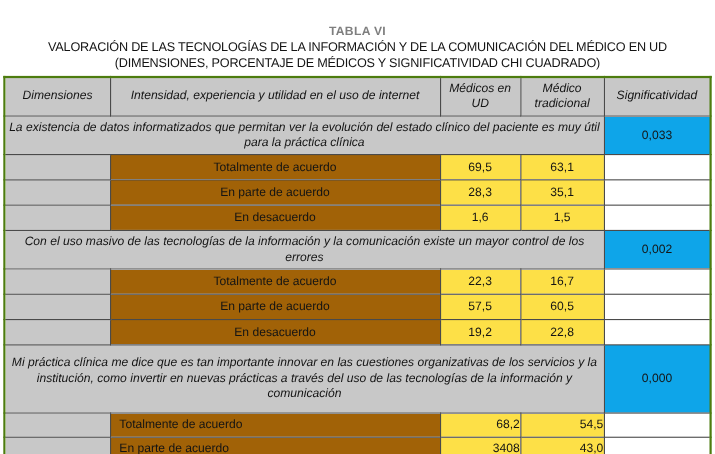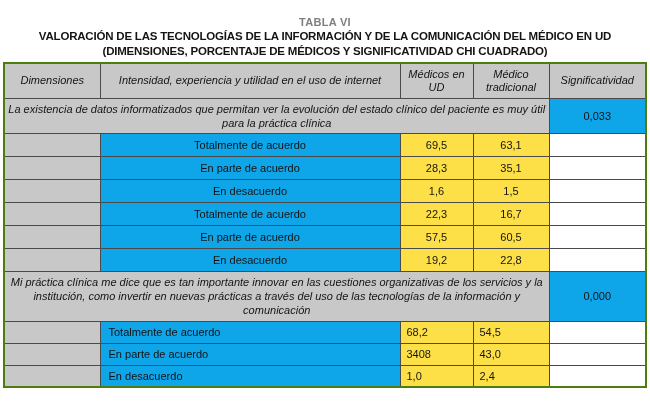--- a/index.html
+++ b/index.html
@@ -5,32 +5,33 @@
   html, body {
     margin: 0;
     padding: 0;
     width: 650px;
     height: 413px;
     background: #ffffff;
     font-family: "Liberation Sans", sans-serif;
   }
   .title-block {
     text-align: center;
-    padding-top: 15px;
+    padding-top: 5px;
+    margin-top: 17px;
   }
   .title-tabla {
     color: #7f7f7f;
     font-weight: bold;
     font-size: 11px;
     line-height: 14px;
     letter-spacing: 0.3px;
   }
   .title-main {
     color: #141414;
-    font-weight: bold;
+    font-weight: normal;
     font-size: 11.5px;
     line-height: 15px;
     letter-spacing: -0.2px;
   }
   table.data-table {
     border-collapse: collapse;
     table-layout: fixed;
     width: 642px;
     margin: 3px auto 0 auto;
     border: 2px solid #4d7c0f;
@@ -45,39 +46,39 @@
   }
   .gray { background: #c8c8c8; }
   tr.hdr { height: 35px; }
   tr.hdr td {
     font-style: italic;
     text-align: center;
     line-height: 13px;
     padding: 0 4px;
   }
   tr.section-row { height: 35px; }
-  tr.section-row.tall { height: 50px; }
+  tr.section-row.tall { height: 62px; }
   td.section-cell {
     font-style: italic;
     text-align: center;
     line-height: 14px;
     padding: 0 14px;
   }
   td.sig-cell {
     text-align: center;
     background: #0ea5e9;
     font-size: 11.5px;
   }
   tr.data-row { height: 23px; }
   tr.data-row.short { height: 22px; }
-  td.data-label { text-align: center; background: #0ea5e9; }
+  td.data-label { text-align: center; background: #a16207; }
   td.num { text-align: center; background: #fde047; }
   td.sig-empty { background: #ffffff; }
   tr.left td.data-label { text-align: left; padding-left: 8px; }
-  tr.left td.num { text-align: left; padding-left: 6px; }
+  tr.left td.num { text-align: right; padding-left: 6px; }
 </style>
 </head>
 <body>
 
 <div class="title-block">
   <div class="title-tabla">TABLA VI</div>
   <div class="title-main">VALORACIÓN DE LAS TECNOLOGÍAS DE LA INFORMACIÓN Y DE LA COMUNICACIÓN DEL MÉDICO EN UD</div>
   <div class="title-main">(DIMENSIONES, PORCENTAJE DE MÉDICOS Y SIGNIFICATIVIDAD CHI CUADRADO)</div>
 </div>
 
@@ -118,20 +119,24 @@
       <td class="sig-empty"></td>
     </tr>
     <tr class="data-row">
       <td class="gray"></td>
       <td class="data-label">En desacuerdo</td>
       <td class="num">1,6</td>
       <td class="num">1,5</td>
       <td class="sig-empty"></td>
     </tr>
 
+    <tr class="section-row">
+      <td class="gray section-cell" colspan="4">Con el uso masivo de las tecnologías de la información y la comunicación existe un mayor control de los errores</td>
+      <td class="sig-cell">0,002</td>
+    </tr>
     <tr class="data-row">
       <td class="gray"></td>
       <td class="data-label">Totalmente de acuerdo</td>
       <td class="num">22,3</td>
       <td class="num">16,7</td>
       <td class="sig-empty"></td>
     </tr>
     <tr class="data-row">
       <td class="gray"></td>
       <td class="data-label">En parte de acuerdo</td>

